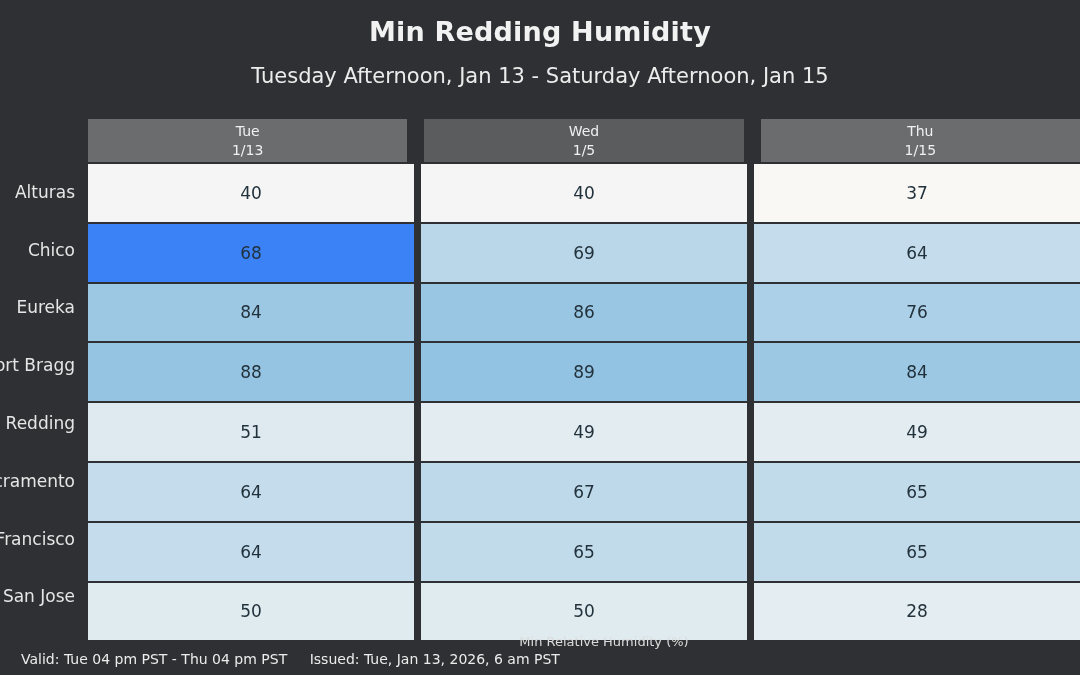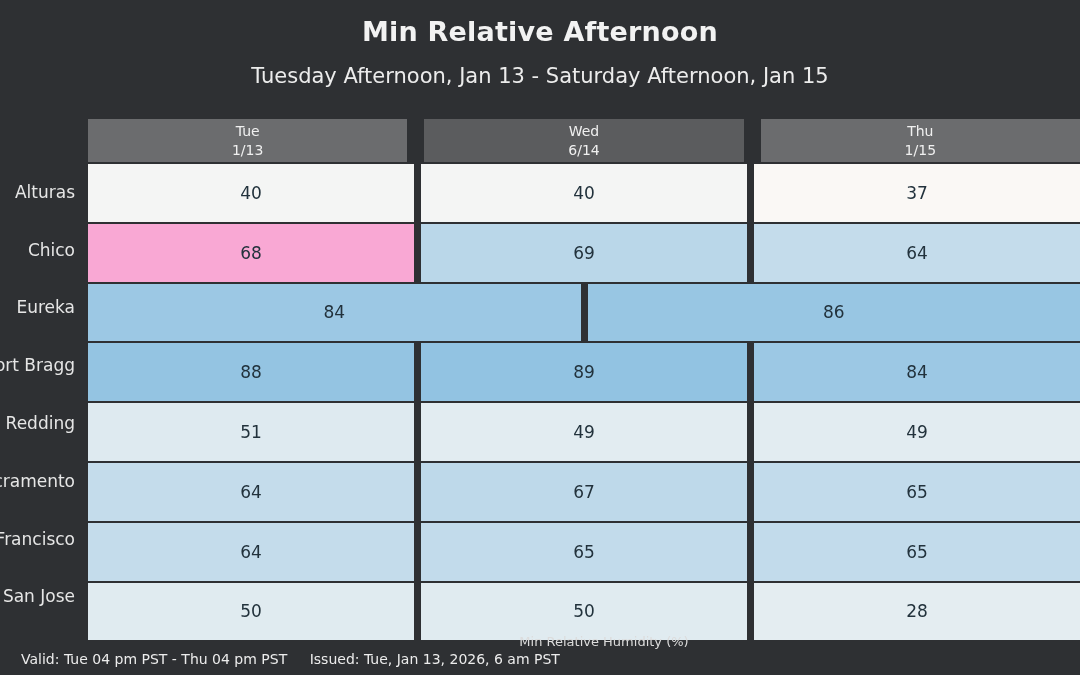--- a/index.html
+++ b/index.html
@@ -120,21 +120,21 @@
     font-size: 14px;
     color: #ececec;
     white-space: nowrap;
   }
   #footer-meta .valid-text { margin-left: 0px; padding-left: 21px; }
   #footer-meta .issued-text { margin-left: 18px; }
 </style>
 </head>
 <body>
 
-<div id="chart-title">Min Relative Afternoon</div>
+<div id="chart-title">Min Redding Humidity</div>
 <div id="chart-subtitle">Tuesday Afternoon, Jan 13 - Saturday Afternoon, Jan 15</div>
 
 <div id="row-labels">
     <div class="row-label">Alturas</div>
     <div class="row-label">Chico</div>
     <div class="row-label">Eureka</div>
     <div class="row-label">Fort Bragg</div>
     <div class="row-label">Redding</div>
     <div class="row-label">Sacramento</div>
     <div class="row-label">San Francisco</div>
@@ -142,41 +142,42 @@
   </div>
 
 <div id="heat-table">
   <div class="header-row">
       <div class="header-cell">
         <span class="hc-day">Tue</span>
         <span class="hc-date">1/13</span>
       </div>
       <div class="header-cell alt">
         <span class="hc-day">Wed</span>
-        <span class="hc-date">6/14</span>
+        <span class="hc-date">1/5</span>
       </div>
       <div class="header-cell">
         <span class="hc-day">Thu</span>
         <span class="hc-date">1/15</span>
       </div>
     </div>
   <div id="data-rows">
       <div class="data-row">
         <div class="data-cell" style="background: rgb(244, 245, 244);">40</div>
         <div class="data-cell" style="background: rgb(244, 245, 244);">40</div>
         <div class="data-cell" style="background: rgb(250, 248, 245);">37</div>
       </div>
       <div class="data-row">
-        <div class="data-cell" style="background: #f9a8d4;">68</div>
+        <div class="data-cell" style="background: #3b82f6;">68</div>
         <div class="data-cell" style="background: rgb(186, 215, 233);">69</div>
         <div class="data-cell" style="background: rgb(196, 220, 235);">64</div>
       </div>
       <div class="data-row">
         <div class="data-cell" style="background: rgb(156, 200, 228);">84</div>
         <div class="data-cell" style="background: rgb(152, 198, 227);">86</div>
+        <div class="data-cell" style="background: rgb(172, 208, 231);">76</div>
       </div>
       <div class="data-row">
         <div class="data-cell" style="background: rgb(148, 196, 226);">88</div>
         <div class="data-cell" style="background: rgb(146, 195, 226);">89</div>
         <div class="data-cell" style="background: rgb(156, 200, 228);">84</div>
       </div>
       <div class="data-row">
         <div class="data-cell" style="background: rgb(222, 234, 240);">51</div>
         <div class="data-cell" style="background: rgb(226, 236, 241);">49</div>
         <div class="data-cell" style="background: rgb(226, 236, 241);">49</div>

